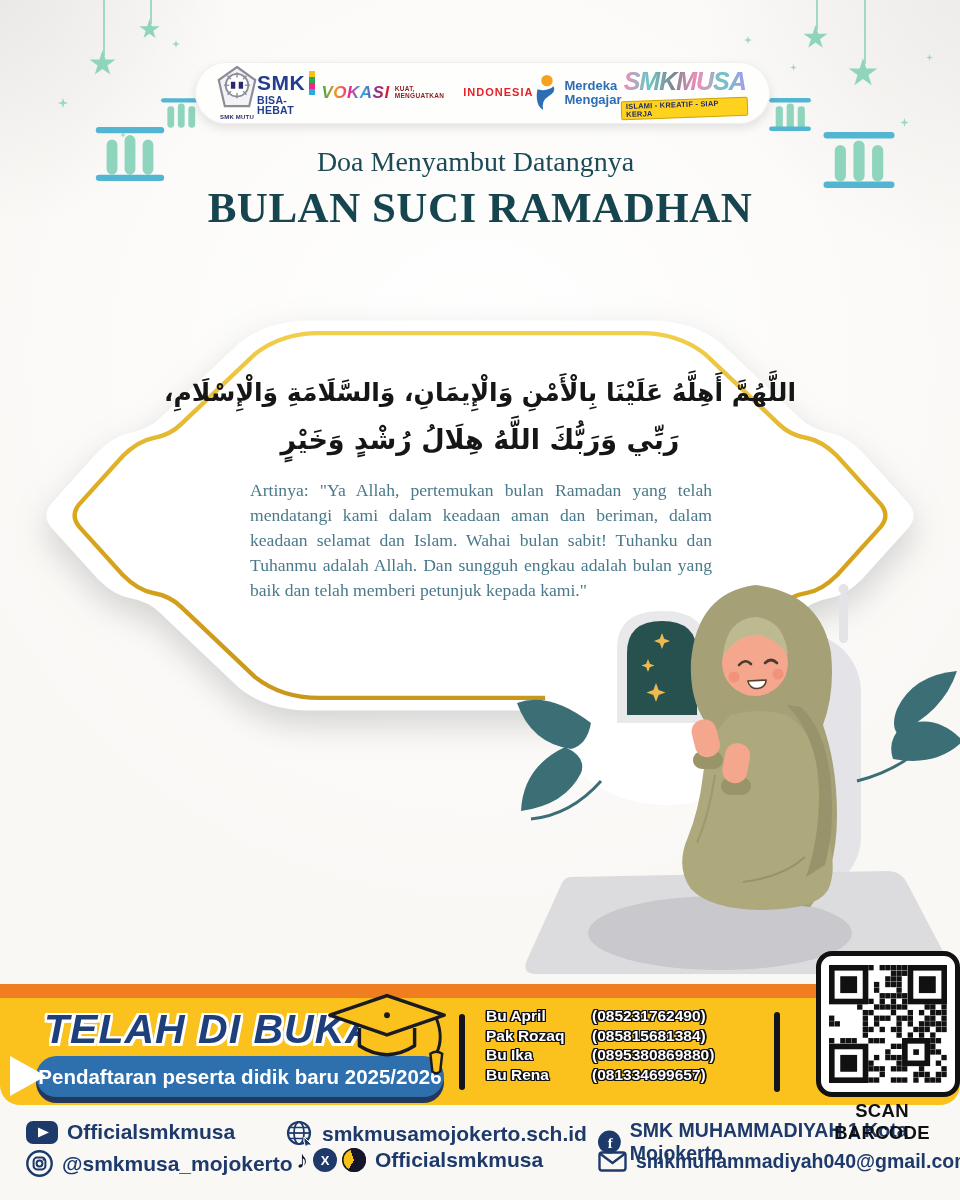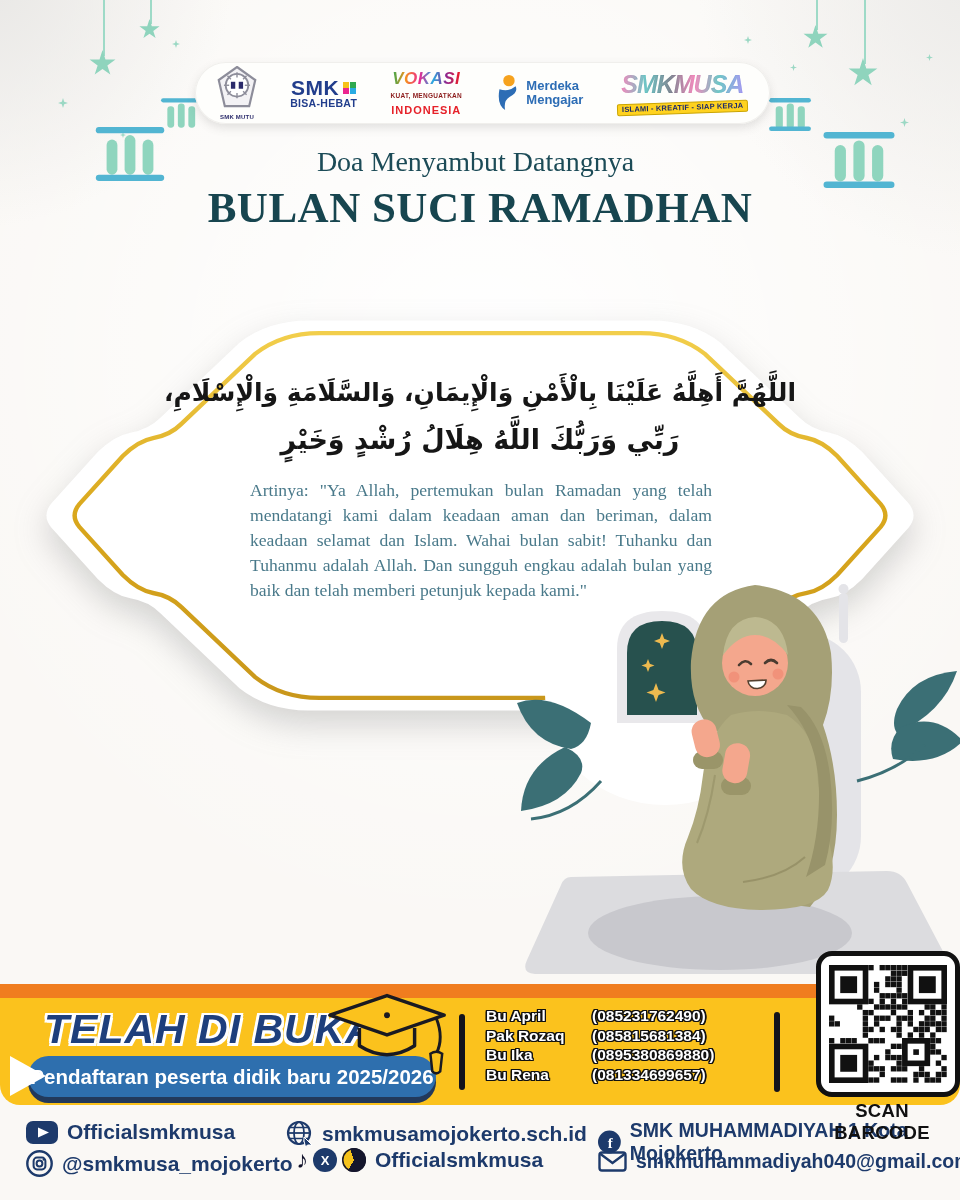--- a/index.html
+++ b/index.html
@@ -27,21 +27,21 @@
     border-radius:31px;box-shadow:0 4px 10px rgba(90,90,90,.16), inset 0 0 0 1px #f0efec;
     display:flex;align-items:center;justify-content:space-between;padding:0 22px;box-sizing:border-box;z-index:3;
   }
   .logo-item{display:flex;align-items:center;gap:5px;}
   .mutu-wrap{display:flex;flex-direction:column;align-items:center;line-height:1;}
   .mutu-label{font-size:6px;font-weight:700;color:#2b2b6b;margin-top:1px;letter-spacing:.2px;}
   .bisa-col{display:flex;flex-direction:column;line-height:1;align-items:center;}
   .bisa1{font-size:21px;font-weight:800;color:#223e8c;letter-spacing:.5px;}
   .bisa2{font-size:10.5px;font-weight:800;color:#223e8c;letter-spacing:.3px;}
   .sq{width:6px;height:6px;display:inline-block;margin:0 .5px;}
-  .vok-col{display:flex;flex-direction:column;line-height:1.05;align-items:center;}
+  .vok-col{display:flex;flex-direction:row;line-height:1.05;align-items:center;}
   .vok1{font-size:17px;font-weight:800;font-style:italic;
     background:linear-gradient(90deg,#2fa84f,#f6921e,#ec268f,#29abe2,#92278f,#ed1c24);
     -webkit-background-clip:text;background-clip:text;color:transparent;letter-spacing:.5px;}
   .vok2{font-size:6.5px;font-weight:800;color:#8b1a1a;letter-spacing:.3px;}
   .vok3{font-size:11px;font-weight:800;color:#e62129;letter-spacing:1px;}
   .mm-col{display:flex;flex-direction:column;line-height:1.05;}
   .mm-t{font-size:13px;font-weight:700;color:#2d6db5;}
   .musa-col{display:flex;flex-direction:column;align-items:center;line-height:1;}
   .musa-word{font-size:25px;font-weight:800;font-style:italic;letter-spacing:-1px;
     background:linear-gradient(90deg,#e84393,#15a3a3,#2c3e50,#e84393,#15a3a3,#6c5ce7);
@@ -72,21 +72,21 @@
   .illu{position:absolute;left:505px;top:575px;width:460px;height:410px;z-index:2;}
 
   
   .orange-strip{position:absolute;left:0;top:984px;width:960px;height:14px;background:#f07d1f;z-index:3;}
   .yellow-band{position:absolute;left:0;top:998px;width:960px;height:107px;background:#fbc21d;
     border-radius:0 0 20px 20px;z-index:3;}
   .promo-headline{position:absolute;left:44px;top:1006px;z-index:4;
     font-size:41px;font-weight:800;font-style:italic;color:#1e3f7c;letter-spacing:1px;
     text-shadow:-2.5px -2.5px 0 #fff,2.5px -2.5px 0 #fff,-2.5px 2.5px 0 #fff,2.5px 2.5px 0 #fff,0 -2.5px 0 #fff,0 2.5px 0 #fff,-2.5px 0 0 #fff,2.5px 0 0 #fff;}
   .cap-svg{position:absolute;left:318px;top:986px;width:138px;height:92px;z-index:5;}
-  .promo-pill{position:absolute;left:28px;top:1056px;width:408px;height:41px;background:#2e6fae;
+  .promo-pill{position:absolute;left:36px;top:1056px;width:408px;height:41px;background:#2e6fae;
     border-radius:21px;box-shadow:0 6px 0 rgba(22,49,95,.95);display:flex;align-items:center;justify-content:center;
     color:#fff;font-size:20.5px;font-weight:600;z-index:4;}
   .promo-arrow{position:absolute;left:10px;top:1056px;width:0;height:0;z-index:5;
     border-left:36px solid #ffffff;border-top:20px solid transparent;border-bottom:20px solid transparent;}
   .vdiv{position:absolute;width:6px;background:#13131c;border-radius:3px;z-index:4;}
 
   
   .contacts{position:absolute;left:478px;top:1002px;width:292px;z-index:4;color:#fff;}
   .contacts .c-title{font-size:25px;font-weight:800;text-align:center;letter-spacing:1px;
     text-shadow:-1.8px -1.8px 0 #111,1.8px -1.8px 0 #111,-1.8px 1.8px 0 #111,1.8px 1.8px 0 #111,0 -1.8px 0 #111,0 1.8px 0 #111,-1.8px 0 0 #111,1.8px 0 0 #111;}

